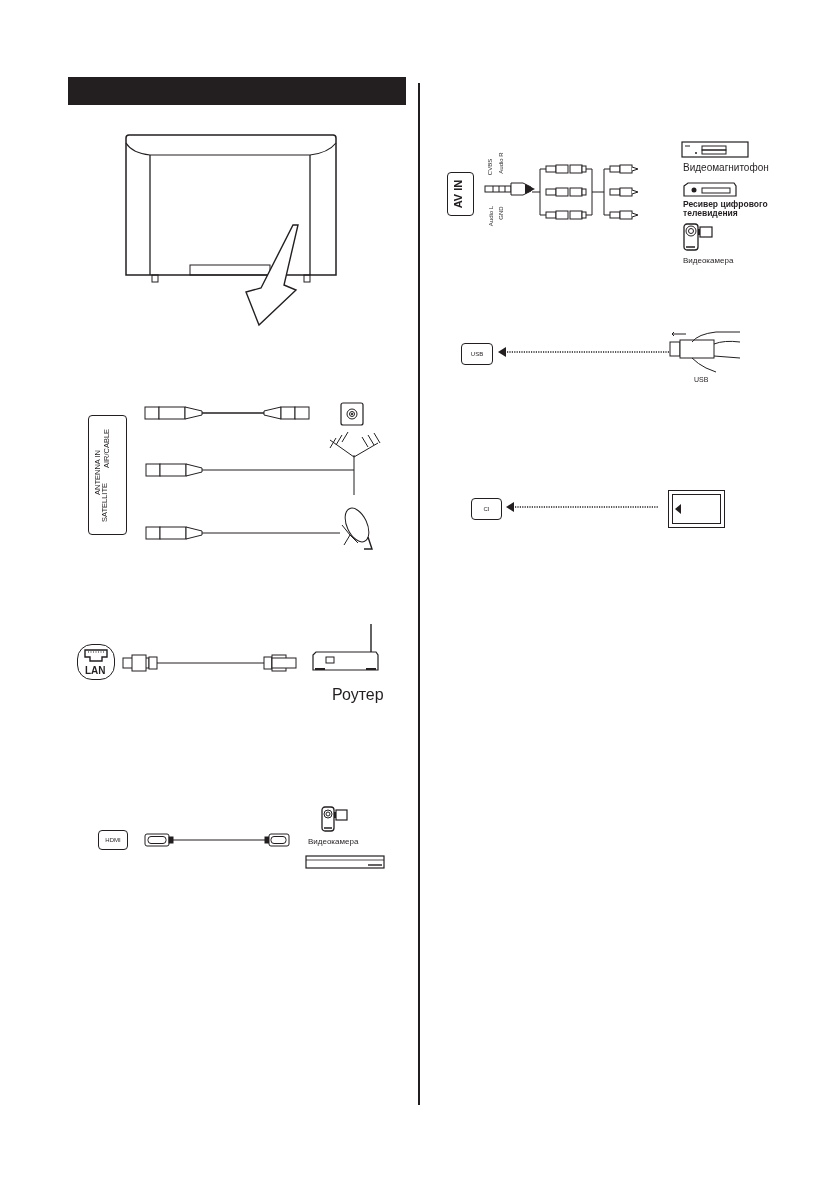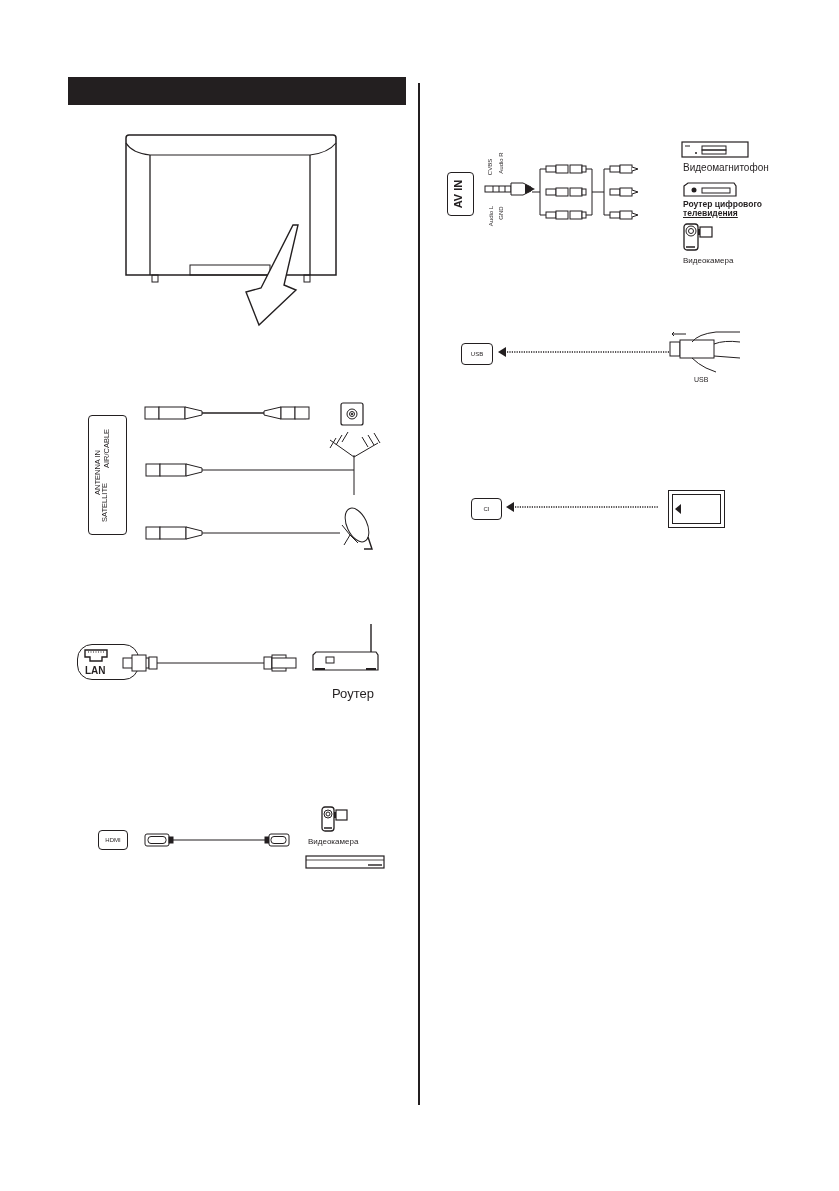--- a/index.html
+++ b/index.html
@@ -73,21 +73,21 @@
     <line x1="228" y1="40" x2="234" y2="50"></line>
       <line x1="234" y1="38" x2="240" y2="48"></line>
   </g>
   <g fill="none" stroke="#231f20" stroke-width="1">
     <ellipse cx="217" cy="130" rx="10" ry="18" transform="rotate(-25 217 130)"></ellipse>
     <path d="M202,130 L210,140 L204,150 M210,140 L218,148"></path>
     <path d="M228,142 L232,154 L224,154" stroke-width="1.4"></path>
   </g>
 </svg>
 
-<div class="abs" style="left:77px;top:644px;width:36px;height:34px;border:1.3px solid #231f20;border-radius:15px;padding-left:24px;">
+<div class="abs" style="left:77px;top:644px;width:36px;height:34px;border:1.3px solid #231f20;border-radius:15px;">
   <svg style="left:6px;top:3px;" width="24" height="16" viewBox="0 0 24 16">
     <path d="M1,2 L23,2 L23,9 L18,9 L18,13 L6,13 L6,9 L1,9 Z" fill="none" stroke="#231f20" stroke-width="1.4"></path>
     <line x1="4" y1="4" x2="20" y2="4" stroke="#231f20" stroke-dasharray="1 1.5"></line>
   </svg>
   <div class="lbl" style="left:7px;top:20px;font-size:10px;font-weight:bold;">LAN</div>
 </div>
 <svg style="left:120px;top:650px;" width="180" height="30" viewBox="0 0 180 30">
   <g fill="#fff" stroke="#231f20" stroke-width="1">
     <rect x="3" y="8" width="26" height="10"></rect>
       <rect x="12" y="5" width="14" height="16"></rect>
@@ -98,21 +98,21 @@
       <rect x="152" y="8" width="24" height="10"></rect>
   </g>
 </svg>
 <svg style="left:310px;top:622px;" width="70" height="50" viewBox="0 0 70 50">
   <line x1="61" y1="2" x2="61" y2="32" stroke="#231f20" stroke-width="1.4"></line>
   <path d="M3,33 L6,30 L66,30 L68,33 L68,48 L3,48 Z" fill="#fff" stroke="#231f20" stroke-width="1.2"></path>
   <rect x="16" y="35" width="8" height="6" fill="none" stroke="#231f20"></rect>
   <rect x="5" y="46" width="10" height="2" fill="#231f20"></rect>
     <rect x="56" y="46" width="10" height="2" fill="#231f20"></rect>
 </svg>
-<div class="lbl" style="left:332px;top:686px;font-size:13px;">Роутер</div>
+<div class="lbl" style="left:332px;top:686px;font-size:16px;">Роутер</div>
 
 <div class="port-box" style="left:98px;top:830px;width:28px;height:18px;">
   <span>HDMI</span>
 </div>
 <svg style="left:142px;top:831px;" width="150" height="18" viewBox="0 0 150 18">
   <g fill="#fff" stroke="#231f20" stroke-width="1">
     <rect x="3" y="3" width="24" height="12" rx="2"></rect>
       <rect x="6" y="5.5" width="18" height="7" rx="3"></rect>
     <rect x="27" y="6" width="4" height="6" fill="#231f20"></rect>
     <line x1="31" y1="9" x2="123" y2="9" stroke-width="1.2"></line>
@@ -189,22 +189,22 @@
   <circle cx="16" cy="13" r="1" fill="#231f20"></circle>
     <path d="M5,6 L10,6" stroke="#231f20"></path>
 </svg>
 <div class="lbl" style="left:683px;top:162px;font-size:10px;">Видеомагнитофон</div>
 
 <svg style="left:682px;top:180px;" width="56" height="20" viewBox="0 0 56 20">
   <path d="M2,6 L6,3 L52,3 L54,6 L54,16 L2,16 Z" fill="#fff" stroke="#231f20" stroke-width="1.2"></path>
   <rect x="20" y="8" width="28" height="5" fill="none" stroke="#231f20"></rect>
     <circle cx="12" cy="10" r="2.5" fill="#231f20"></circle>
 </svg>
-<div class="lbl" style="left:683px;top:199px;font-size:8.5px;font-weight:bold;">Роутер цифрового</div>
-<div class="lbl" style="left:683px;top:208px;font-size:8.5px;font-weight:bold;text-decoration:underline;">телевидения</div>
+<div class="lbl" style="left:683px;top:199px;font-size:8.5px;font-weight:bold;">Ресивер цифрового</div>
+<div class="lbl" style="left:683px;top:208px;font-size:8.5px;font-weight:bold;">телевидения</div>
 
 <svg style="left:682px;top:222px;" width="40" height="32" viewBox="0 0 40 32">
   <rect x="2" y="2" width="14" height="26" rx="3" fill="#fff" stroke="#231f20" stroke-width="1.3"></rect>
   <circle cx="9" cy="9" r="5" fill="none" stroke="#231f20"></circle>
     <circle cx="9" cy="9" r="2.5" fill="none" stroke="#231f20"></circle>
   <rect x="16" y="7" width="2" height="6" fill="#231f20"></rect>
     <rect x="18" y="5" width="12" height="10" fill="#fff" stroke="#231f20" stroke-width="1.2"></rect>
   <line x1="4" y1="25" x2="13" y2="25" stroke="#231f20" stroke-width="1.5"></line>
 </svg>
 <div class="lbl" style="left:683px;top:256px;font-size:8px;">Видеокамера</div>

